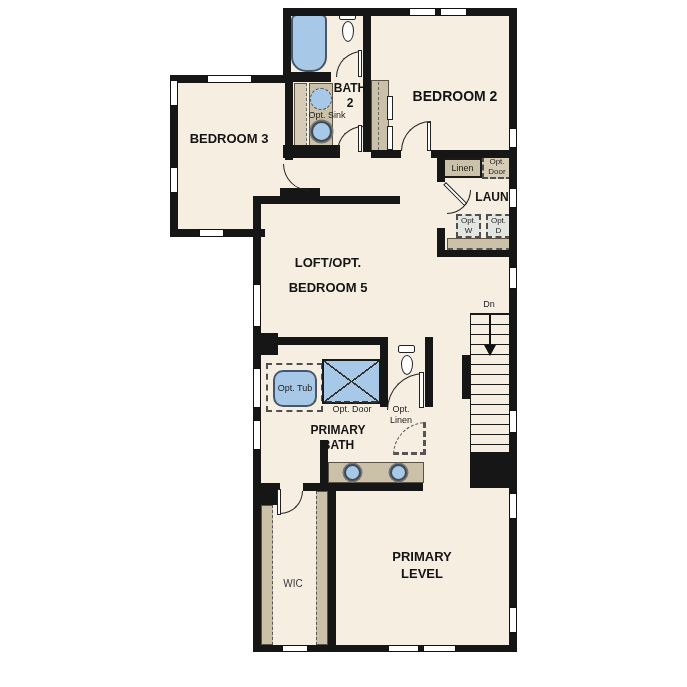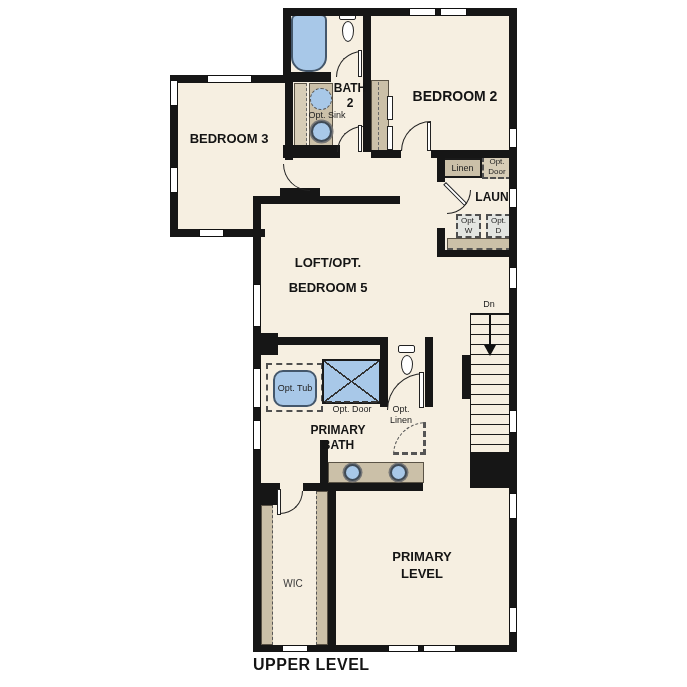--- a/index.html
+++ b/index.html
@@ -168,14 +168,13 @@
   <div class="sm" style="left:475px;top:299px;width:28px;font-size:9px;">Dn</div>
   <div class="sm" style="left:268px;top:383px;width:54px;font-size:9px;">Opt. Tub</div>
   <div class="sm" style="left:322px;top:404px;width:60px;font-size:9px;">Opt. Door</div>
   <div class="sm" style="left:381px;top:404px;width:40px;font-size:9px;">Opt.</div>
   <div class="sm" style="left:381px;top:415px;width:40px;font-size:9px;">Linen</div>
   <div class="lbl" style="left:288px;top:423px;width:100px;font-size:12px;">PRIMARY</div>
   <div class="lbl" style="left:288px;top:438px;width:100px;font-size:12px;">BATH</div>
   <div class="sm" style="left:273px;top:571px;width:40px;font-size:10px;color:#3a3a3a;margin-top:7px;">WIC</div>
   <div class="lbl" style="left:362px;top:549px;width:120px;font-size:13px;">PRIMARY</div>
   <div class="lbl" style="left:362px;top:566px;width:120px;font-size:13px;">LEVEL</div>
-  <div class="lbl" style="left:253px;top:656px;width:200px;font-size:16px;text-align:left;letter-spacing:.5px;">UPPER LEVEL</div>
 </div>
 
 </body></html>

